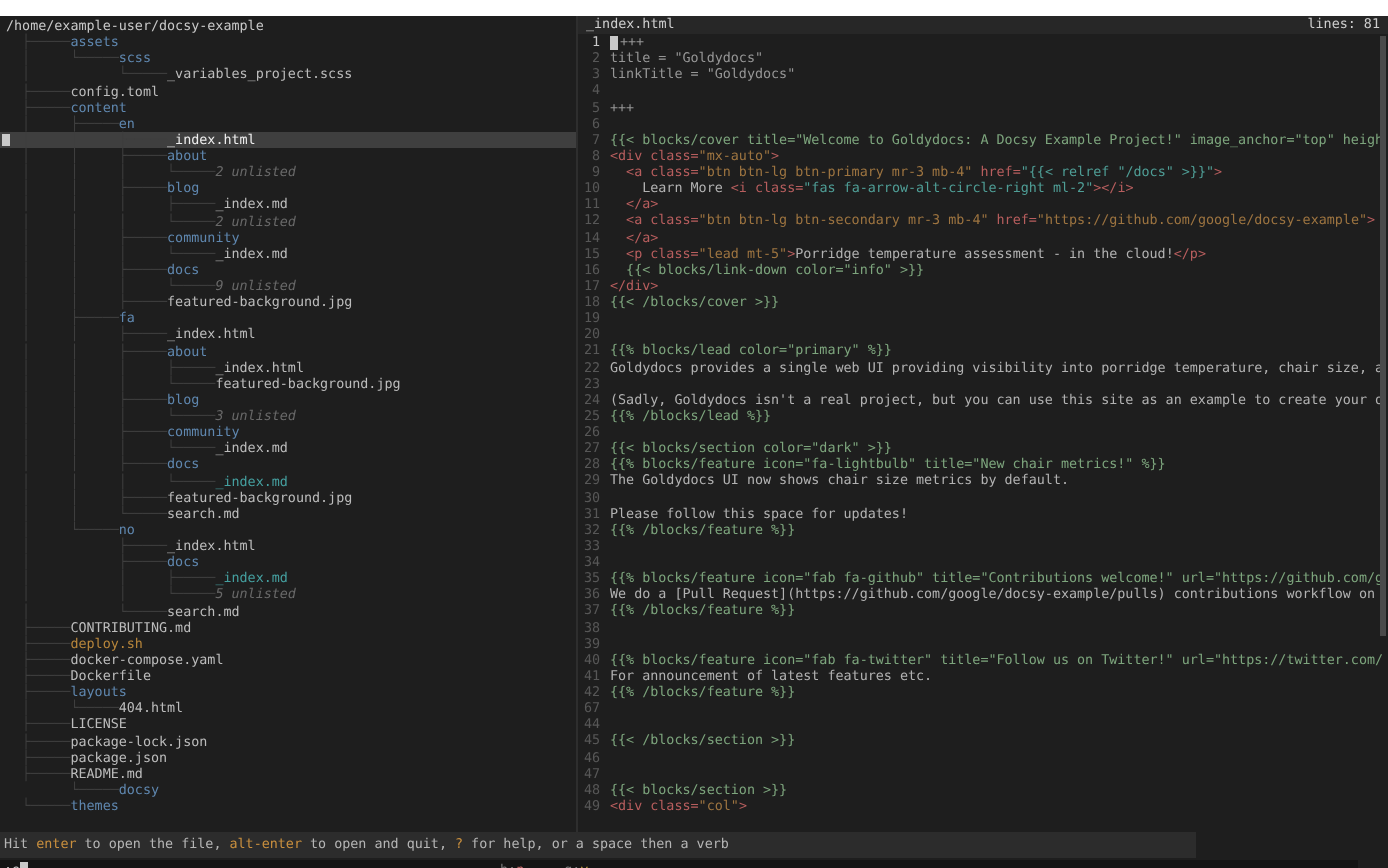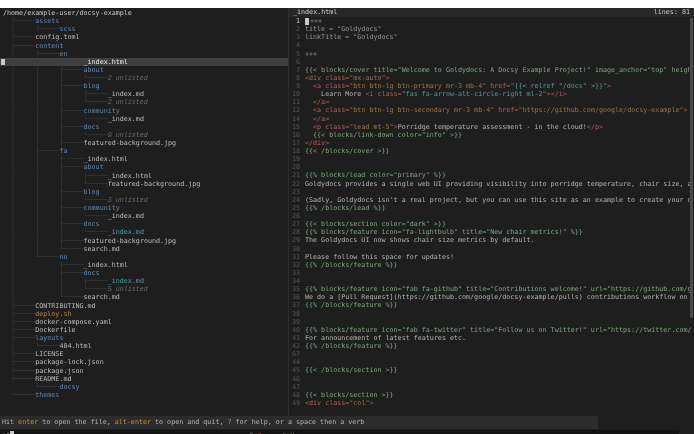--- a/index.html
+++ b/index.html
@@ -7,21 +7,21 @@
   .screen{position:relative;width:694px;height:434px;background:var(--bg);margin-top:8px;}
 
   
   .left-panel{position:absolute;left:0;top:0;width:288px;height:408px;overflow:hidden;
     padding:1px 0 0 3px;box-sizing:border-box;font-size:6.7px;line-height:8.14px;}
   .tree-row{height:8.14px;white-space:pre;position:relative;}
   .tree-row .branch{color:var(--branch);}
   .t-root{color:var(--root_path);}
   .t-dir{color:var(--dir);}
   .t-file{color:var(--file);}
-  .t-unlisted{color:var(--unlisted);font-style:italic;font-family:Liberation Mono, monospace;}
+  .t-unlisted{color:var(--unlisted);font-style:italic;}
   .t-exec{color:var(--exec);}
   .t-mod{color:var(--modified);}
   .tree-row.selected{background:var(--selection_bg);margin-left:-3px;padding-left:3px;width:288px;box-sizing:border-box;}
   .tree-row.selected .t-file{color:var(--selection_fg);}
   .sel-marker{position:absolute;left:1px;top:1px;width:4px;height:6px;background:var(--cursor);}
 
   
   .right-panel{position:absolute;left:288px;top:0;width:406px;height:408px;border-left:1px solid var(--panel_divider);
     box-sizing:border-box;overflow:hidden;}
   .preview-header{height:9px;background:var(--header_bg);color:var(--header_fg);font-size:6.7px;line-height:9px;
@@ -54,20 +54,21 @@
   .flag-y{color:var(--flag_y);}
 </style>
 </head>
 <body>
 
 <div class="screen">
   <div class="left-panel" id="tree">
       <div class="tree-row"><span class="t-root">/home/example-user/docsy-example</span></div>
       <div class="tree-row"><span class="branch">  ├─────</span><span class="t-dir">assets</span></div>
       <div class="tree-row"><span class="branch">  │     └─────</span><span class="t-dir">scss</span></div>
+      <div class="tree-row"><span class="branch">  │           └─────</span><span class="t-file">_variables_project.scss</span></div>
       <div class="tree-row"><span class="branch">  ├─────</span><span class="t-file">config.toml</span></div>
       <div class="tree-row"><span class="branch">  ├─────</span><span class="t-dir">content</span></div>
       <div class="tree-row"><span class="branch">  │     ├─────</span><span class="t-dir">en</span></div>
       <div class="tree-row selected"><span class="sel-marker"></span><span class="branch">  │     │     ├─────</span><span class="t-file">_index.html</span></div>
       <div class="tree-row"><span class="branch">  │     │     ├─────</span><span class="t-dir">about</span></div>
       <div class="tree-row"><span class="branch">  │     │     │     └─────</span><span class="t-unlisted">2 unlisted</span></div>
       <div class="tree-row"><span class="branch">  │     │     ├─────</span><span class="t-dir">blog</span></div>
       <div class="tree-row"><span class="branch">  │     │     │     ├─────</span><span class="t-file">_index.md</span></div>
       <div class="tree-row"><span class="branch">  │     │     │     └─────</span><span class="t-unlisted">2 unlisted</span></div>
       <div class="tree-row"><span class="branch">  │     │     ├─────</span><span class="t-dir">community</span></div>

